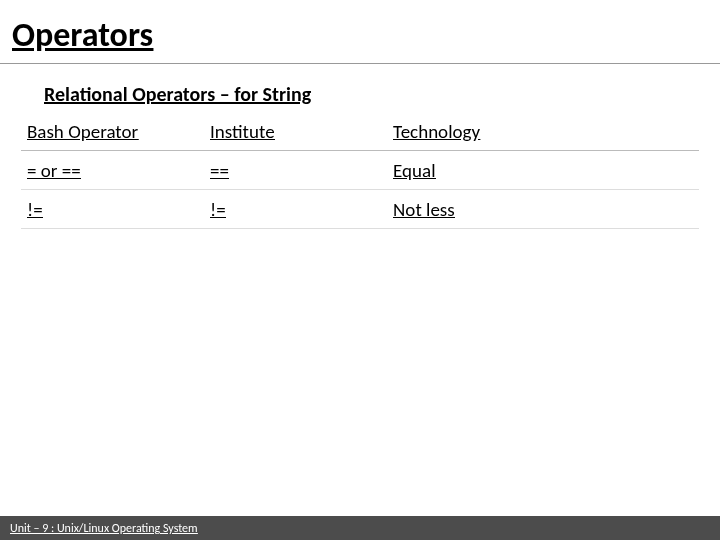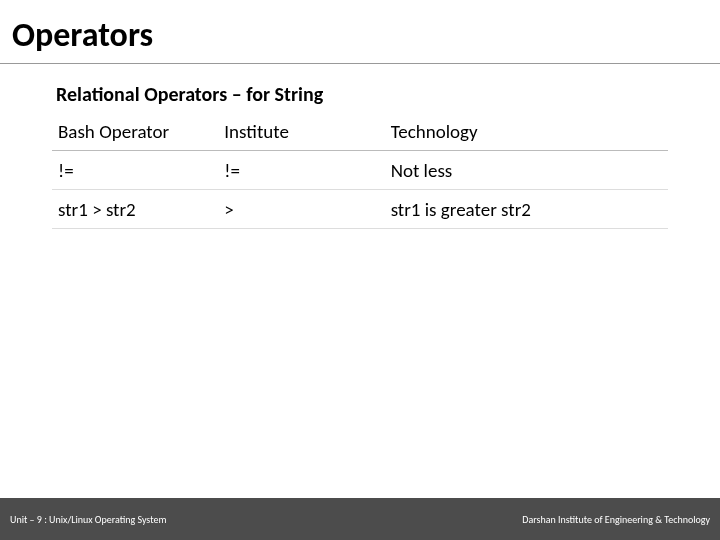--- a/index.html
+++ b/index.html
@@ -1,31 +1,30 @@
 <!DOCTYPE html>
 <html><head>
 <meta charset="utf-8">
 <style>
-  * { margin: 0; padding: 0; box-sizing: border-box; }
+  * { margin: 0; padding: 0; box-sizing: border-box; text-decoration: underline; }
   html, body { width: 720px; height: 540px; font-family: Calibri, "Segoe UI", Arial, sans-serif; background: #fff; color: #000; }
   .slide { width: 720px; height: 540px; position: relative; }
   .title {
     font-size: 34px;
     font-weight: 700;
     padding: 14px 12px 8px 12px;
     border-bottom: 1px solid #999;
   }
   .section {
     font-size: 20px;
     font-weight: 700;
     padding: 18px 0 6px 44px;
-    margin-left: 12px;
   }
   .table-wrap {
-    margin: 0 52px;
+    margin: 0 21px;
   }
   table {
     width: 100%;
     border-collapse: collapse;
   }
   th, td {
     text-align: left;
     font-size: 19px;
     padding: 8px 6px 7px 6px;
     border-bottom: 1px solid #ddd;
@@ -33,24 +32,24 @@
   th {
     font-weight: 400;
     border-bottom: 1px solid #bbb;
   }
   col.c1 { width: 27%; }
   col.c2 { width: 27%; }
   col.c3 { width: 46%; }
   .footer {
     position: absolute;
     left: 0; right: 0; bottom: 0;
-    height: 42px;
+    height: 24px;
     background: #4c4c4c;
     color: #fff;
-    font-size: 10px;
+    font-size: 12px;
     display: flex;
     justify-content: space-between;
     align-items: center;
     padding: 0 10px;
   }
 </style>
 </head>
 <body>
 <div class="slide">
 
@@ -67,31 +66,30 @@
         </colgroup>
     <thead>
       <tr>
         <th>Bash Operator</th>
         <th>Institute</th>
         <th>Technology</th>
       </tr>
     </thead>
     <tbody>
       <tr>
+        <td>= or ==</td>
+        <td>==</td>
+        <td>Equal</td>
+      </tr>
+      <tr>
         <td>!=</td>
         <td>!=</td>
         <td>Not less</td>
-      </tr>
-      <tr>
-        <td>str1 &gt; str2</td>
-        <td>&gt;</td>
-        <td>str1 is greater str2</td>
       </tr>
     </tbody>
   </table>
 </div>
 
 <div class="footer">
   <span>Unit – 9 : Unix/Linux Operating System</span>
-  <span>Darshan Institute of Engineering &amp; Technology</span>
 </div>
 
 </div>
 
 </body></html>

